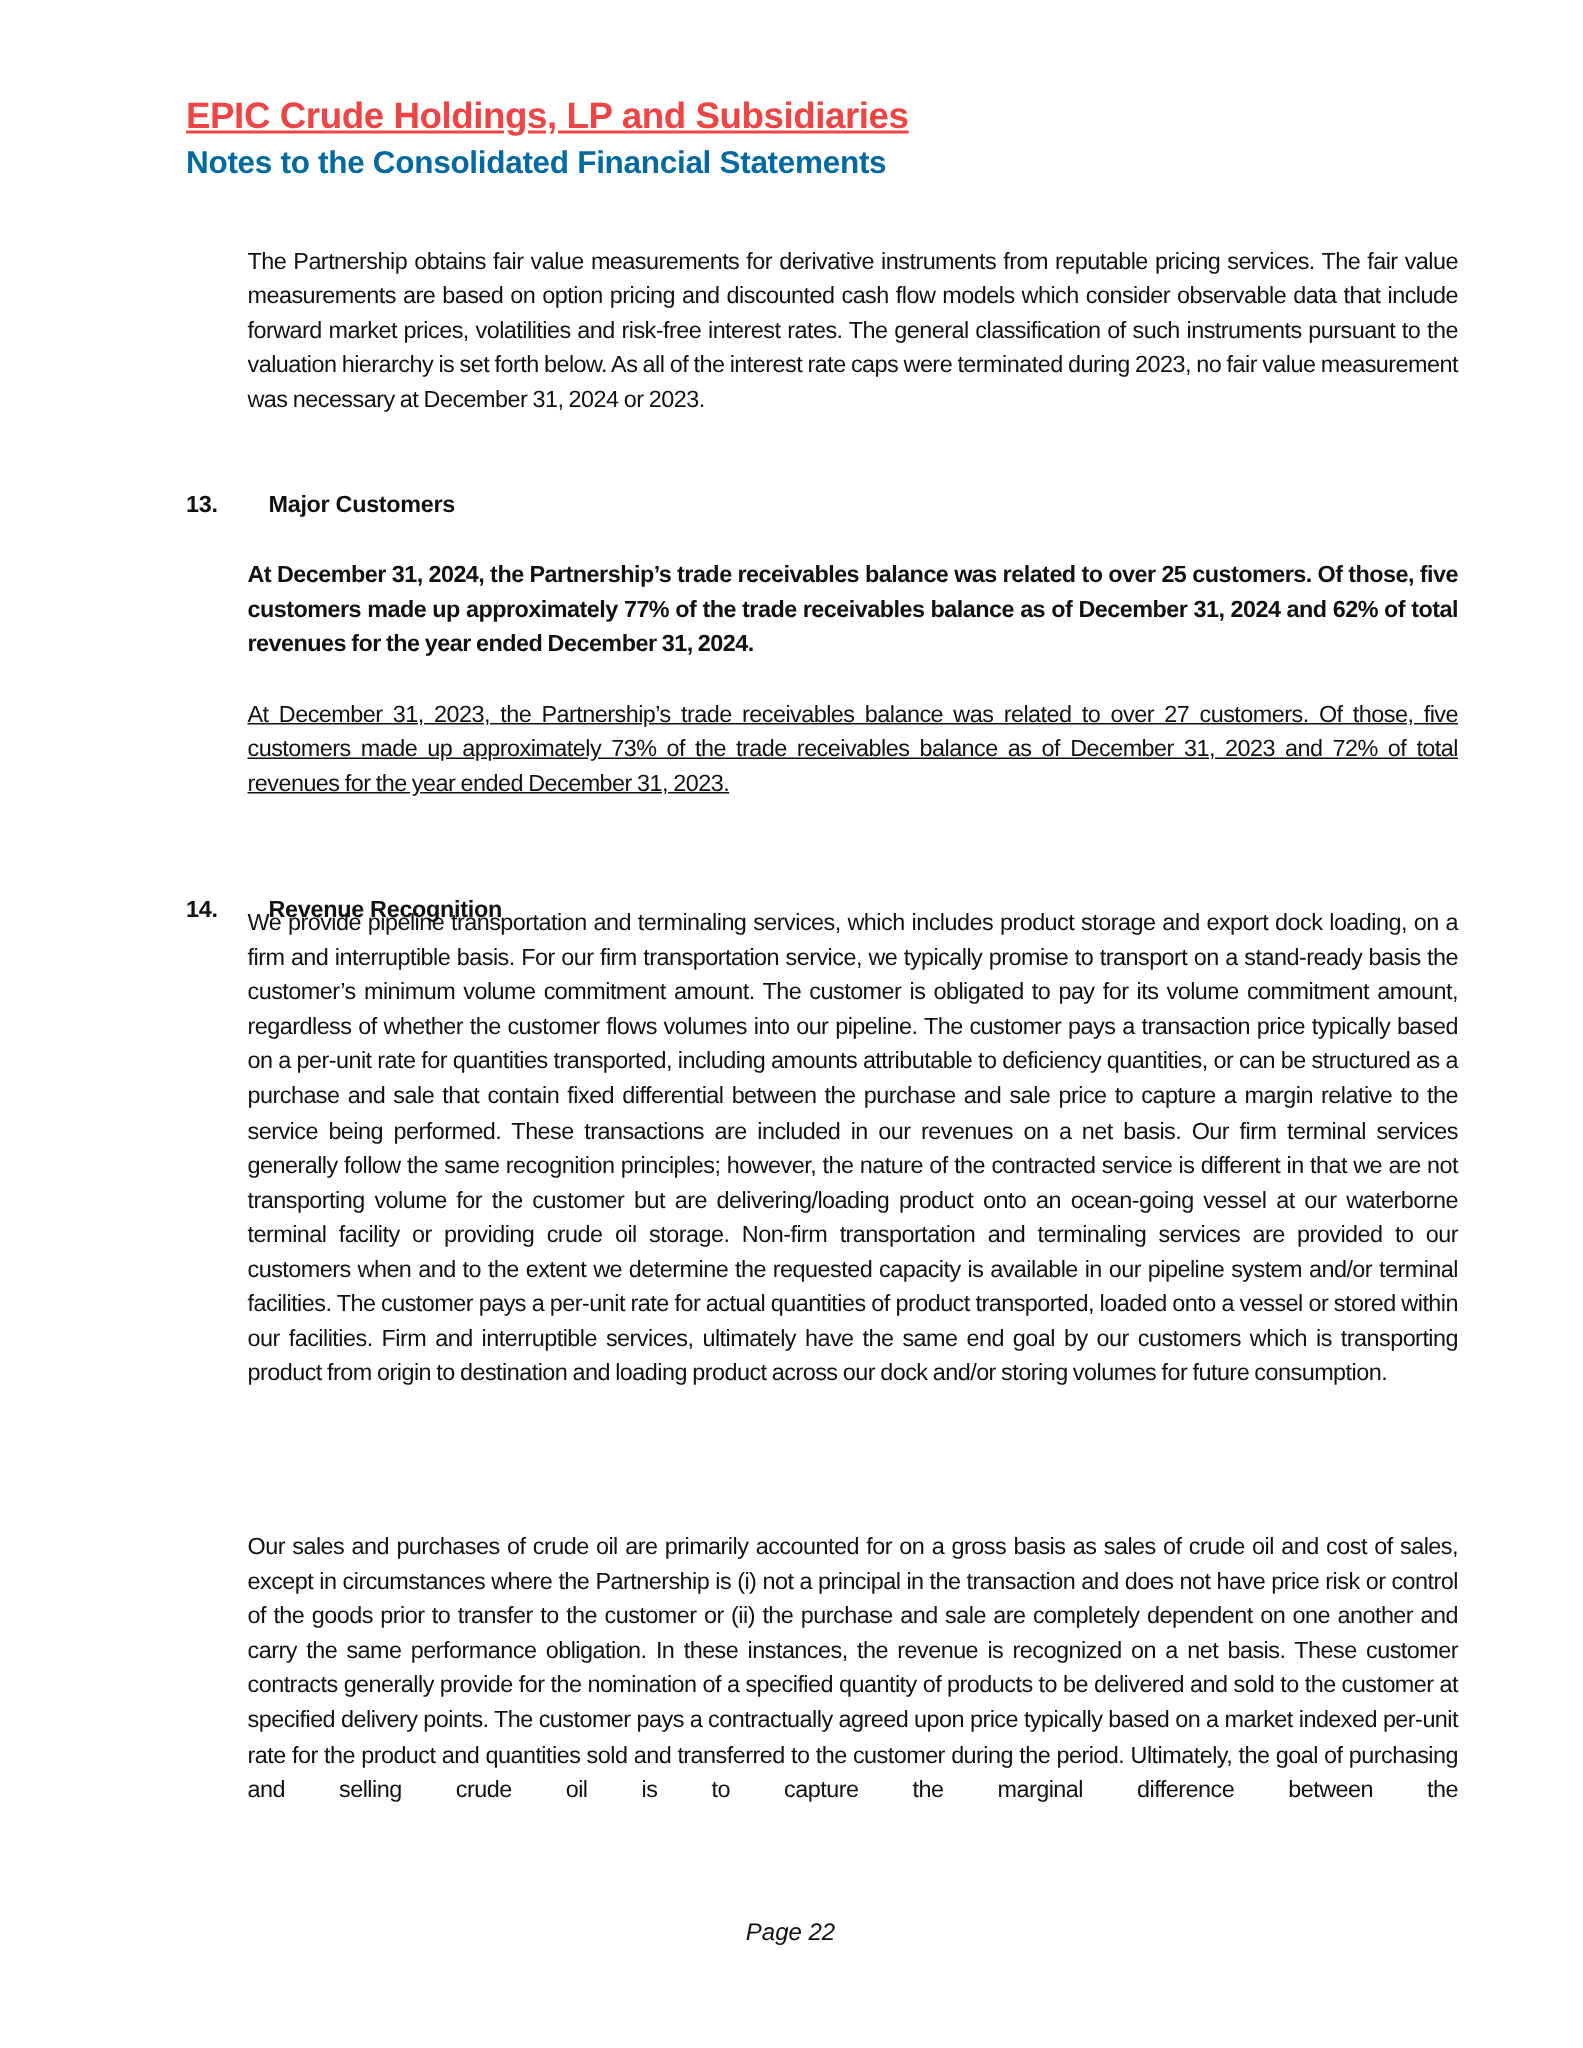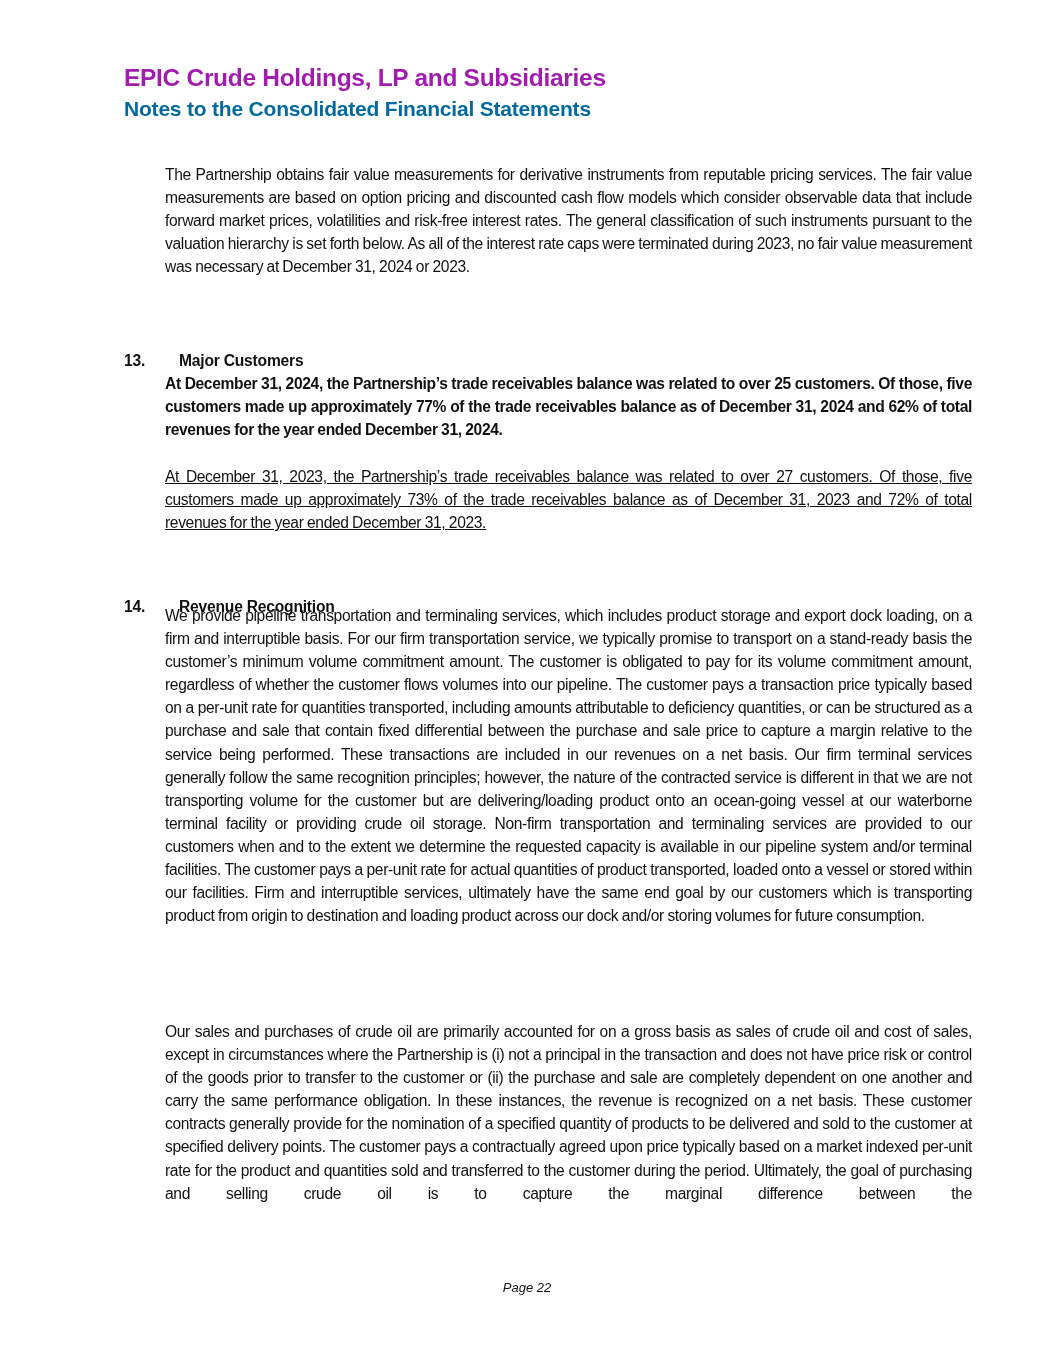--- a/index.html
+++ b/index.html
@@ -20,23 +20,24 @@
       left: 124px;
       top: 0;
       width: 807px;
     }
     .doc-title {
       position: absolute;
       top: 64px;
       left: 0;
       font-size: 24.5px;
       font-weight: bold;
-      color: #a21caf;
+      color: #ef4444;
       letter-spacing: -0.3px;
       white-space: nowrap;
+      text-decoration: underline;
     }
     .doc-subtitle {
       position: absolute;
       top: 97px;
       left: 0;
       font-size: 21px;
       font-weight: bold;
       color: #0369a1;
       letter-spacing: -0.2px;
       white-space: nowrap;
@@ -67,37 +68,37 @@
     .section-heading .num {
       display: inline-block;
       width: 55px;
     }
     .page-number {
       position: absolute;
       top: 1280px;
       left: 0;
       width: 1054px;
       text-align: center;
-      font-size: 13px;
+      font-size: 16px;
       font-style: italic;
       color: #111;
     }
   </style>
 </head>
 <body>
 
 <div class="page">
   <div class="doc-title">EPIC Crude Holdings, LP and Subsidiaries</div>
   <div class="doc-subtitle">Notes to the Consolidated Financial Statements</div>
 
   <div class="block" style="top:163px;">
     <p class="body-text">The Partnership obtains fair value measurements for derivative instruments from reputable pricing services. The fair value measurements are based on option pricing and discounted cash flow models which consider observable data that include forward market prices, volatilities and risk-free interest rates. The general classification of such instruments pursuant to the valuation hierarchy is set forth below.  As all of the interest rate caps were terminated during 2023, no fair value measurement was necessary at December 31, 2024 or 2023.</p>
   </div>
 
-  <div class="section-heading" style="top:325px;margin-top:24px;">
+  <div class="section-heading" style="top:325px;">
     <span class="num">13.</span><span>Major Customers</span>
   </div>
 
   <div class="block" style="top:372px;font-weight:bold;">
     <p class="body-text">At December 31, 2024, the Partnership’s trade receivables balance was related to over 25 customers. Of those, five customers made up approximately 77% of the trade receivables balance as of December 31, 2024 and 62% of total revenues for the year ended December 31, 2024.</p>
   </div>
 
   <div class="block" style="top:465px;text-decoration:underline;">
     <p class="body-text">At December 31, 2023, the Partnership’s trade receivables balance was related to over 27 customers. Of those, five customers made up approximately 73% of the trade receivables balance as of December 31, 2023 and 72% of total revenues for the year ended December 31, 2023.</p>
   </div>

